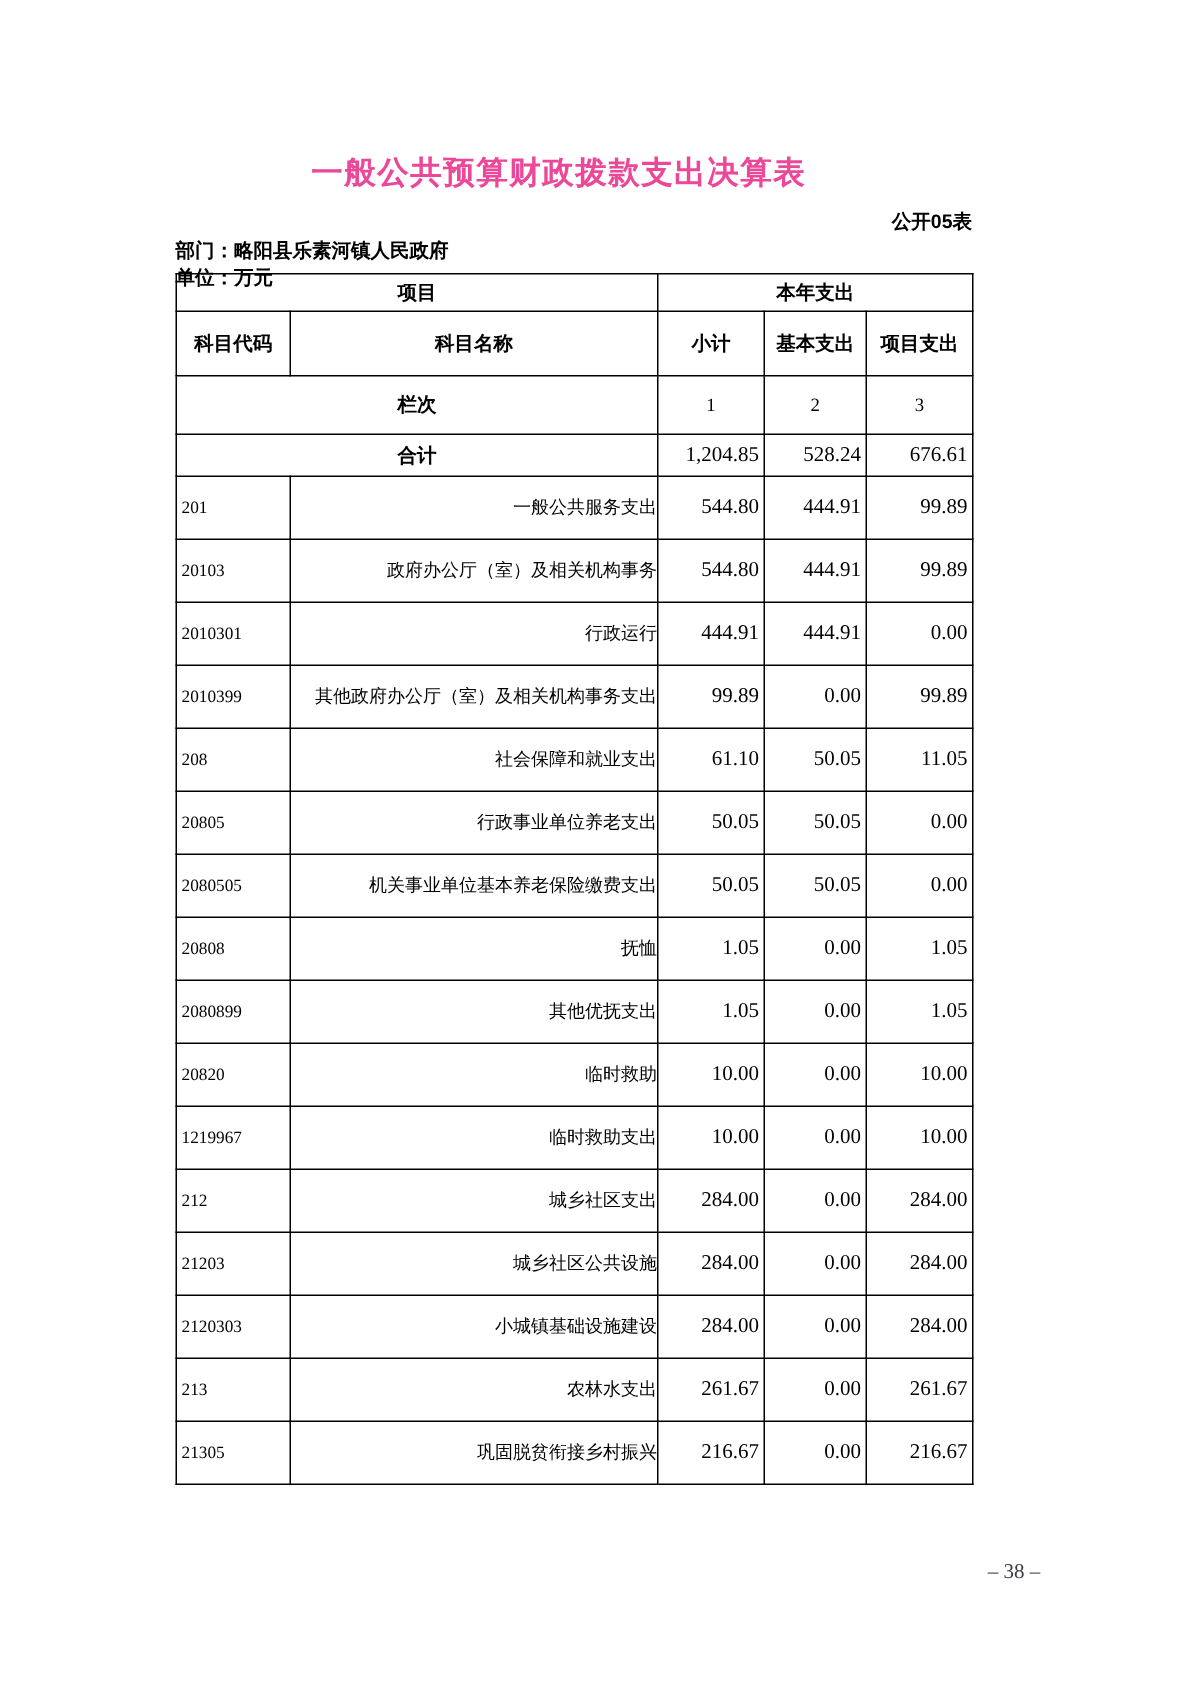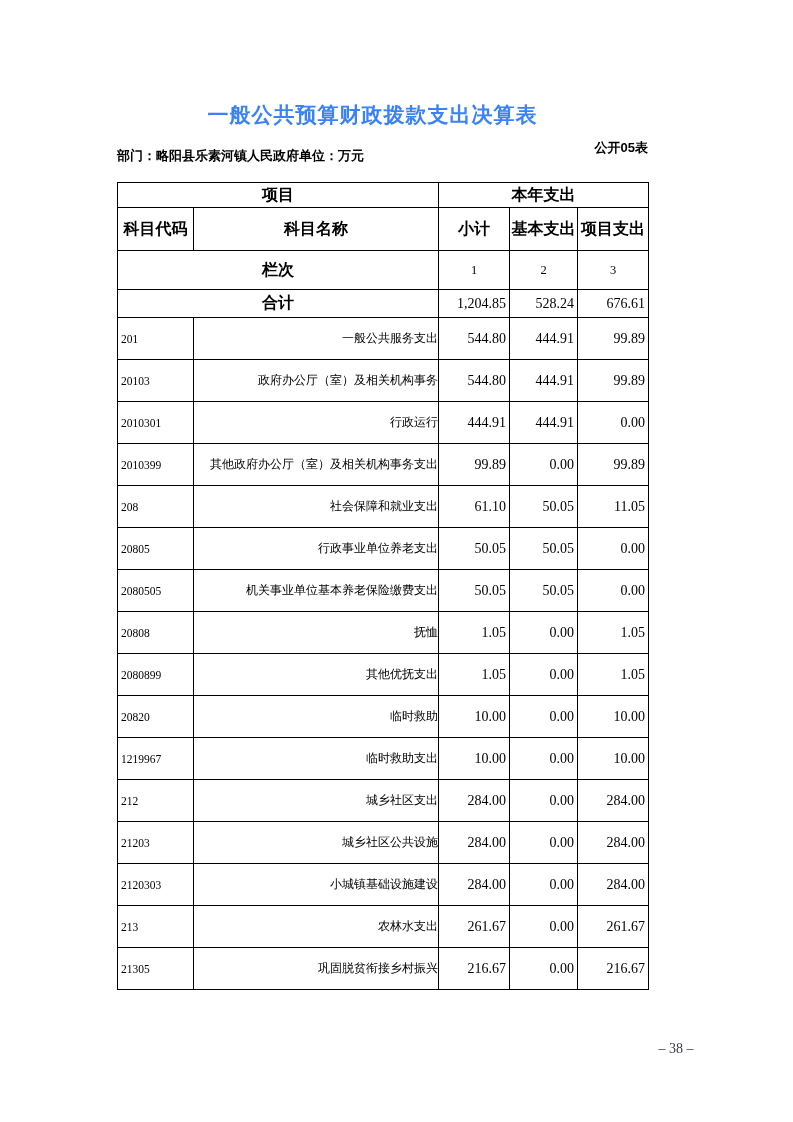--- a/index.html
+++ b/index.html
@@ -16,61 +16,62 @@
   .doc-title {
     position: absolute;
     top: 101px;
     left: 0;
     width: 745px;
     text-align: center;
     font-family: "Liberation Sans", sans-serif;
     font-weight: bold;
     font-size: 21px;
     letter-spacing: 1px;
-    color: #3b82f6;
+    color: #ec4899;
   }
   .meta-line-1 {
     position: absolute;
     top: 139px;
     left: 117px;
     width: 531px;
     text-align: right;
     font-family: "Liberation Sans", sans-serif;
     font-weight: bold;
     font-size: 13px;
   }
   .meta-line-2 {
     position: absolute;
-    top: 147px;
+    top: 158px;
     left: 117px;
     width: 531px;
     display: flex;
-    justify-content: flex-start;
+    justify-content: flex-end;
     font-family: "Liberation Sans", sans-serif;
     font-weight: bold;
     font-size: 13px;
+    flex-direction: column;
   }
   .meta-line-2 .unit { padding-right: 6px; }
   table.budget {
     position: absolute;
     top: 182px;
     left: 117px;
     width: 531px;
     border-collapse: collapse;
     table-layout: fixed;
   }
   table.budget td, table.budget th {
     border: 1px solid #000;
     overflow: hidden;
     white-space: nowrap;
   }
   th {
     font-family: "Liberation Sans", sans-serif;
     font-weight: bold;
-    font-size: 16px;
+    font-size: 13px;
     text-align: center;
     vertical-align: middle;
   }
   tr.hdr-group  { height: 25px; }
   tr.hdr-cols   { height: 43px; }
   tr.hdr-lanci  { height: 39px; }
   tr.hdr-total  { height: 28px; }
   tr.data-row   { height: 42px; }
   td.cell-code {
     font-family: "Liberation Serif", serif;

